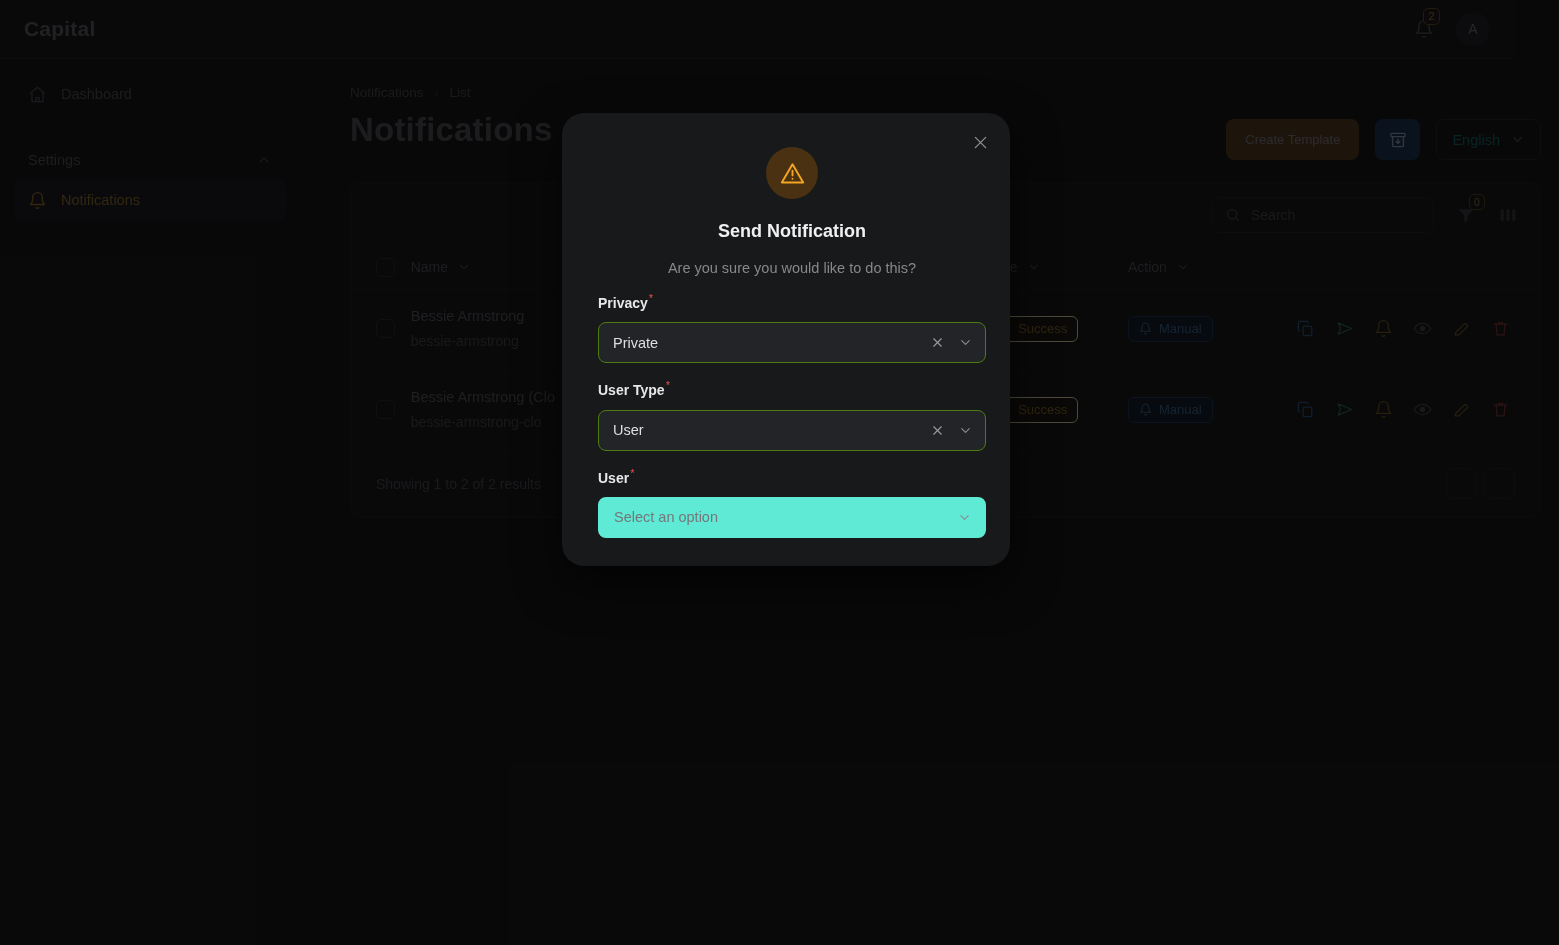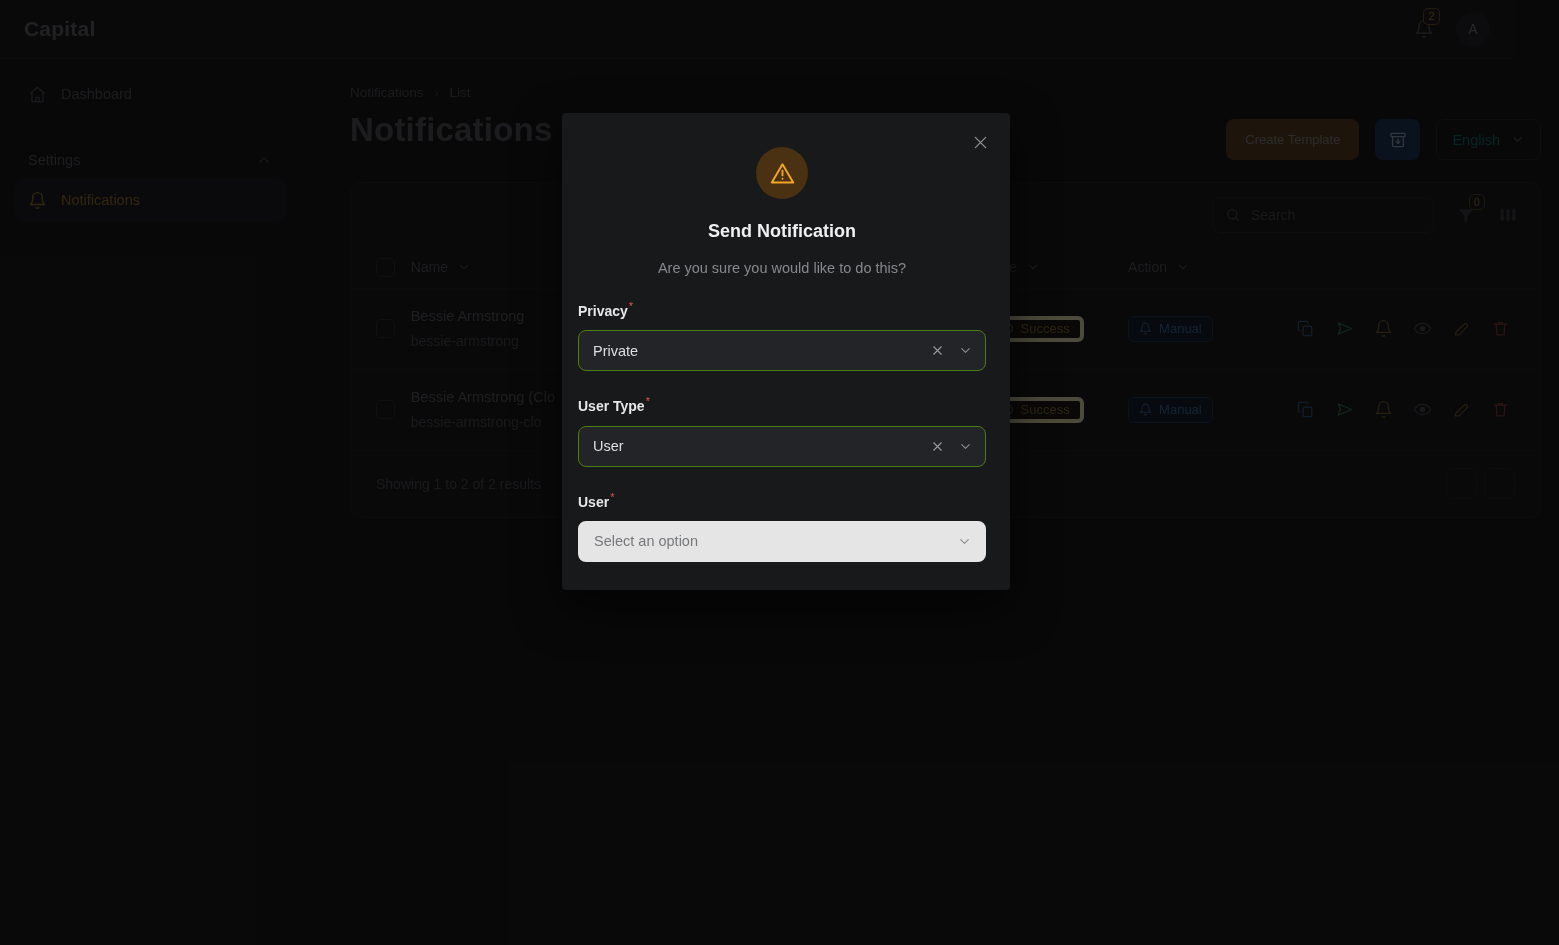--- a/index.html
+++ b/index.html
@@ -113,59 +113,59 @@
   .col-name { width: 330px; }
   .col-type { width: 148px; }
   .col-action { width: 180px; }
   .cell-name-primary { color: #606164; font-size: 14.5px; }
   .cell-name-sub { color: #4c4d50; font-size: 14px; margin-top: 9px; }
   .checkbox { width: 19px; height: 19px; border: 1px solid #2a2b2e; border-radius: 5px; background: transparent; }
   .badge {
     display: inline-flex; align-items: center; gap: 7px;
     height: 26px; padding: 0 10px; border-radius: 6px; font-size: 13px;
   }
-  .badge-success { border: 4px solid #fef9c3; color: #9a7526; background: #161208; }
+  .badge-success { border: 1px solid #fef9c3; color: #9a7526; background: #161208; }
   .badge-manual { border: 1px solid #1b3a5c; color: #3d6f9e; background: #0d1620; }
   .row-icons { display: flex; align-items: center; gap: 20px; justify-content: flex-end; padding-right: 30px; }
   .card-footer { height: 66px; display: flex; align-items: center; justify-content: space-between; padding: 0 25px; }
   .footer-text { color: #4f5053; font-size: 14px; }
   .pager { display: flex; align-items: center; gap: 7px; }
   .pager-btn { width: 31px; height: 31px; border: 1px solid #212225; border-radius: 7px; background: transparent; }
 
   
   .overlay {
     position: absolute; inset: 0; background: rgba(6,6,7,0.72); z-index: 40;
   }
   .modal {
     position: absolute; left: 562px; top: 113px; width: 448px;
-    background: #18191b; border-radius: 4px; z-index: 50;
-    padding: 26px 24px 28px 16px;
+    background: #18191b; border-radius: 22px; z-index: 50;
+    padding: 26px 24px 28px 36px;
     box-shadow: 0 18px 46px rgba(0,0,0,.6);
   }
   .modal-close {
     position: absolute; right: 17px; top: 16px; width: 26px; height: 26px;
     display: flex; align-items: center; justify-content: center; background: none; border: none;
   }
   .warn-circle {
     width: 52px; height: 52px; border-radius: 50%; background: #4a3111;
     margin: 8px auto 0 auto; display: flex; align-items: center; justify-content: center;
   }
   .modal-title { text-align: center; margin-top: 22px; color: #f0f0f1; font-size: 18px; font-weight: bold; }
   .modal-sub { text-align: center; margin-top: 18px; color: #87888b; font-size: 14.5px; }
-  .field { margin-top: 24px; }
+  .field { margin-top: 16px; }
   .field-label { color: #e6e7e8; font-size: 14px; font-weight: bold; }
   .req { color: #e2544a; font-size: 11px; vertical-align: super; margin-left: 1px; }
   .select {
     margin-top: 10px; height: 41px; border: 1px solid #4d7c0f; border-radius: 8px;
     background: #232427; display: flex; align-items: center; padding: 0 12px 0 14px;
     color: #dedfe1; font-size: 14.5px; justify-content: space-between;
   }
   .select .ctrls { display: flex; align-items: center; gap: 13px; }
   .select.focused {
-    border: 2px solid #e5e5e5; background: #e5e5e5;
+    border: 2px solid #5eead4; background: #5eead4;
   }
   .select .ph { color: #76777a; }
   .dropdown {
     margin-top: 2px; border: 1px solid #2b2c2f; border-radius: 9px;
     background: #1e1f22; padding: 7px;
   }
   .dd-search { height: 34px; display: flex; align-items: center; padding: 0 8px; color: #76777a; font-size: 14.5px; }
   .dd-option {
     height: 32px; display: flex; align-items: center; padding: 0 9px;
     border-radius: 7px; background: #2a2b2e; color: #e3e4e6; font-size: 14.5px;

